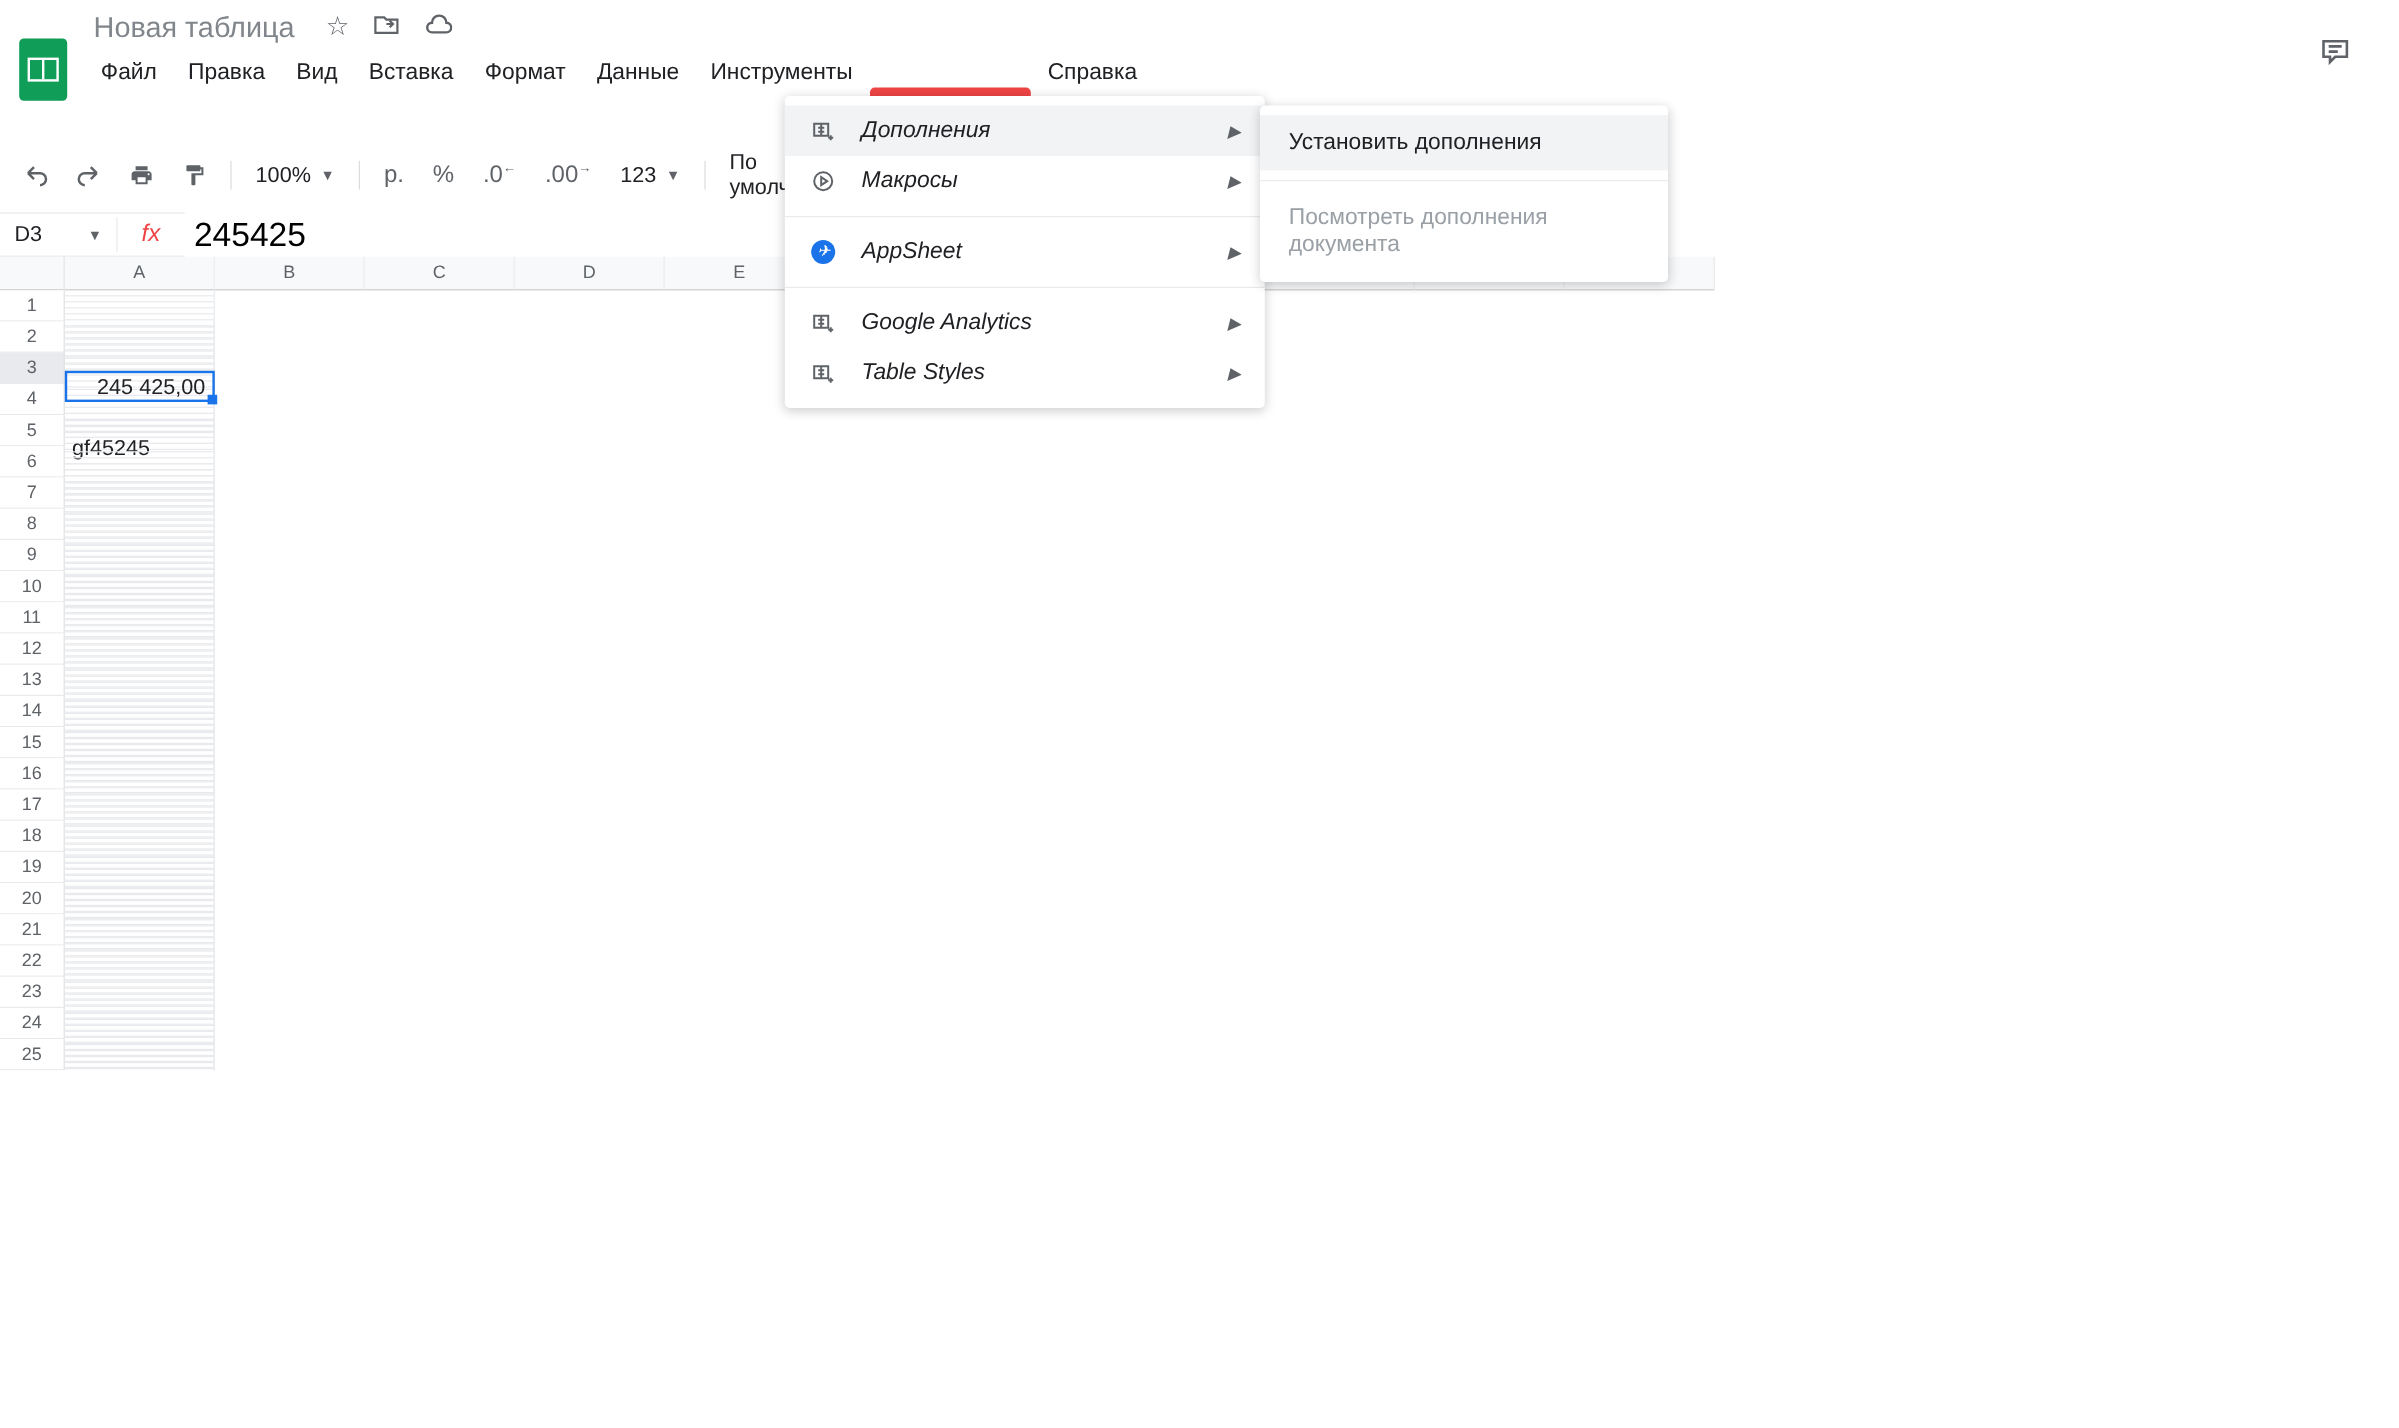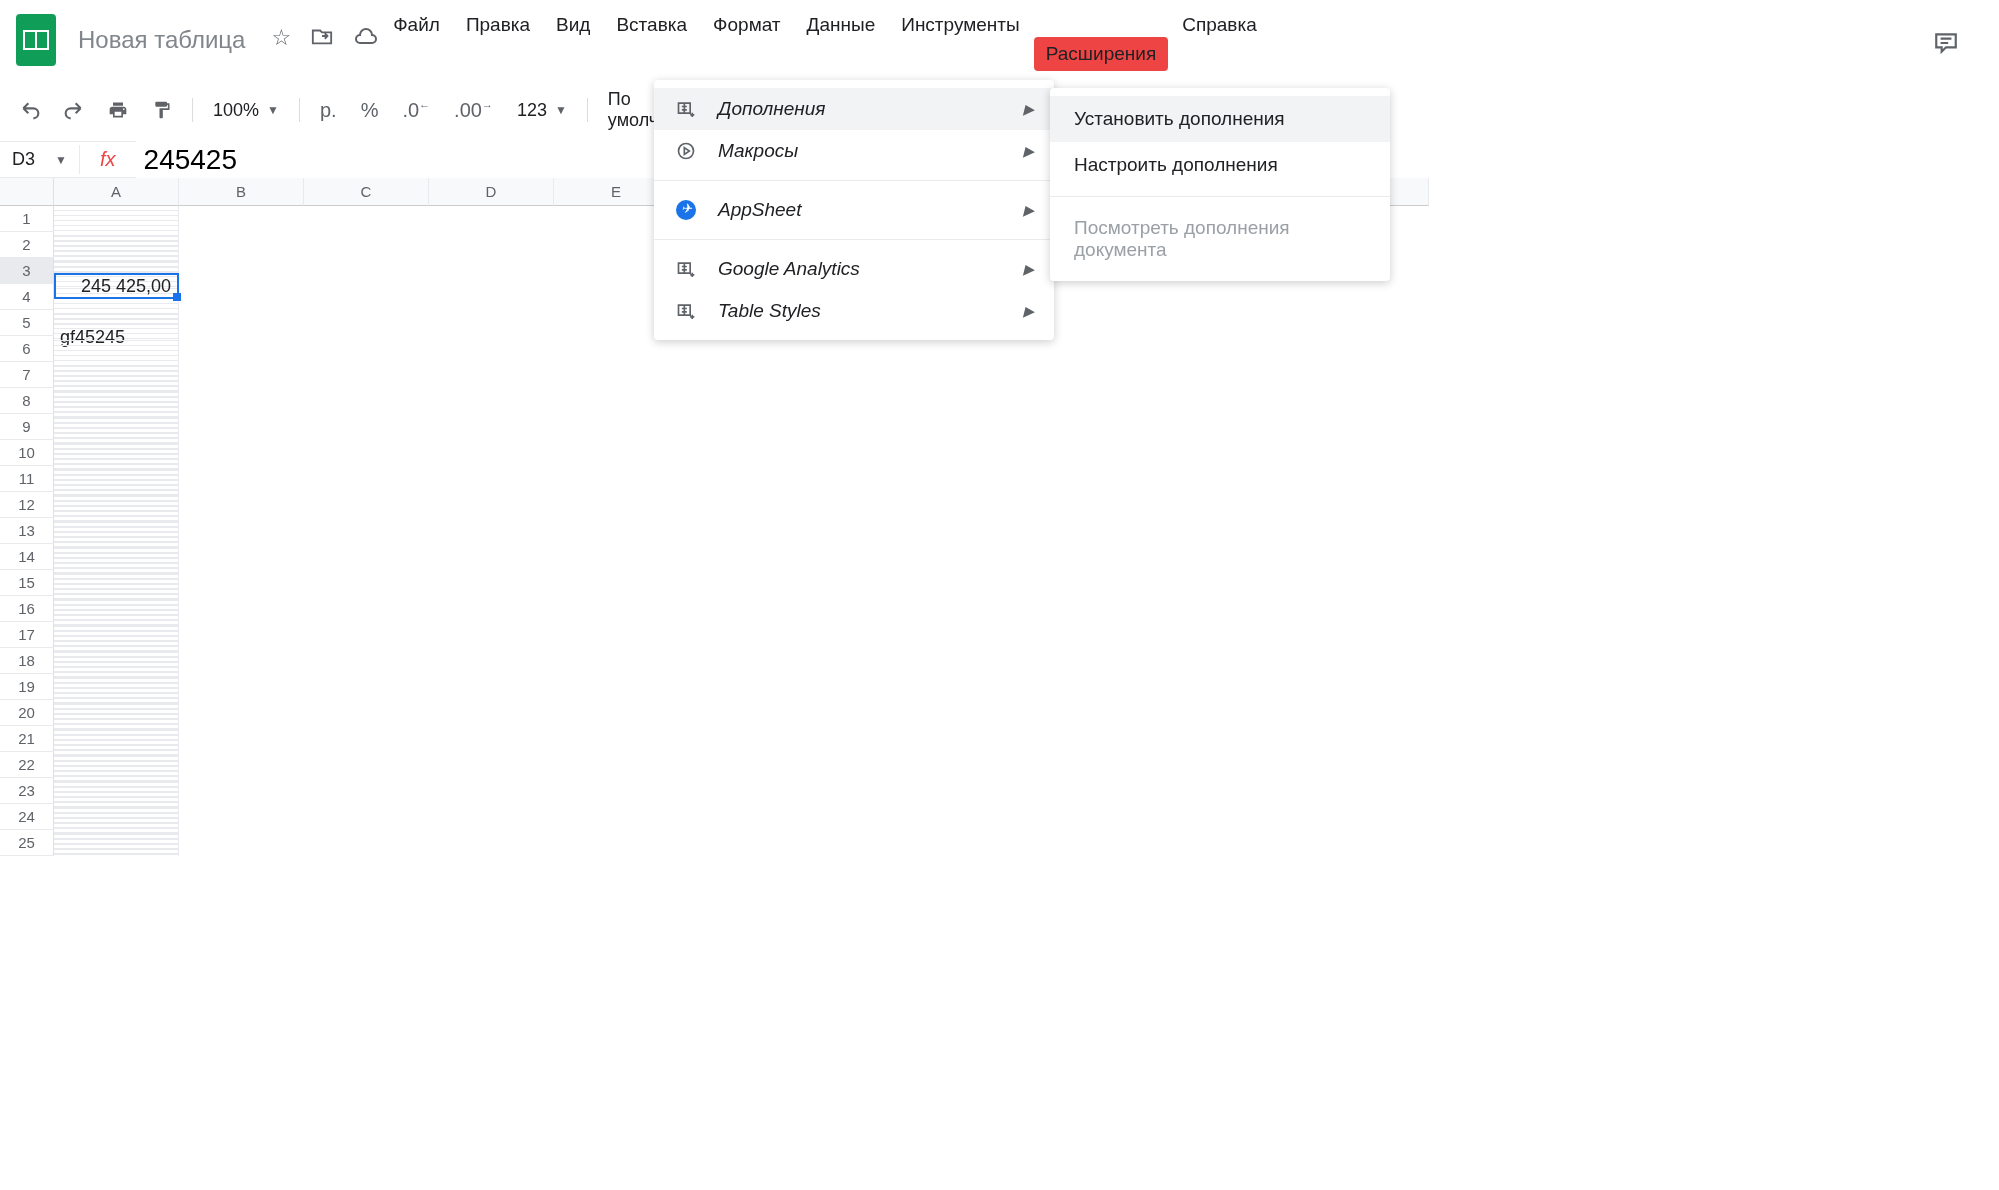--- a/index.html
+++ b/index.html
@@ -2,41 +2,41 @@
 <html><head>
 <meta charset="utf-8">
 <style>
 * { margin: 0; padding: 0; box-sizing: border-box; }
 body { font-family: Arial, sans-serif; background: #fff; color: #202124; overflow: hidden; }
 
 .header { display: flex; align-items: center; padding: 8px 16px; gap: 16px; }
 .logo { width: 40px; height: 52px; background: #0f9d58; border-radius: 4px; position: relative; display: flex; align-items: center; justify-content: center; }
 .logo::before { content: ''; position: absolute; width: 22px; height: 16px; border: 2px solid #fff; }
 .logo::after { content: ''; position: absolute; width: 2px; height: 16px; background: #fff; }
-.title-area { flex: 1; display: flex; flex-direction: row; gap: 4px; }
+.title-area { flex: 1; display: flex; flex-direction: column; gap: 4px; }
 .title-row { display: flex; align-items: center; gap: 20px; }
 .doc-title { font-size: 24px; color: #80868b; padding: 2px 6px; }
 .title-icons { display: flex; gap: 20px; }
 .title-icons span { font-size: 22px; color: #5f6368; cursor: pointer; }
 
 .menubar { display: flex; gap: 2px; padding-left: 0; }
 .menu-item { padding: 6px 12px; font-size: 19px; color: #202124; cursor: pointer; border-radius: 4px; }
 .menu-item.active { background: #ef4444; margin-top: 29px; }
 .last-mod { font-size: 19px; color: #5f6368; text-decoration: underline; cursor: pointer; margin-left: 12px; padding: 6px 0; }
 
 .comment-icon { position: absolute; right: 40px; top: 30px; font-size: 26px; color: #5f6368; }
 
 .toolbar { display: flex; align-items: center; padding: 6px 12px; gap: 8px; border-bottom: 1px solid #e8eaed; }
 .toolbar-btn { padding: 6px 8px; cursor: pointer; color: #5f6368; font-size: 20px; display: flex; align-items: center; }
 .toolbar-sep { width: 1px; height: 24px; background: #dadce0; margin: 0 4px; }
 .toolbar-dropdown { display: flex; align-items: center; gap: 8px; padding: 4px 8px; cursor: pointer; font-size: 18px; }
 .caret { font-size: 12px; color: #5f6368; }
 
 .formula-bar { display: flex; align-items: center; border-bottom: 1px solid #e8eaed; height: 36px; }
-.name-box { width: 80px; padding: 4px 12px; font-size: 18px; border-right: 1px solid #e8eaed; display: flex; align-items: center; justify-content: space-between; }
+.name-box { width: 98px; padding: 4px 12px; font-size: 18px; border-right: 1px solid #e8eaed; display: flex; align-items: center; justify-content: space-between; }
 .fx { padding: 4px 20px; font-style: italic; color: #ef4444; font-size: 20px; }
 .formula-input { flex: 1; padding: 4px 8px; font-size: 28px; border: none; outline: none; }
 
 .sheet { display: flex; }
 .row-headers { display: flex; flex-direction: column; }
 .corner { width: 54px; height: 28px; background: #f8f9fa; border-right: 1px solid #e0e0e0; border-bottom: 1px solid #ccc; }
 .row-header { width: 54px; height: 26px; background: #fff; border-right: 1px solid #e0e0e0; border-bottom: 1px solid #e8eaed; display: flex; align-items: center; justify-content: center; font-size: 15px; color: #5f6368; }
 .row-header.selected { background: #e8eaed; }
 .grid { flex: 1; position: relative; }
 .col-headers { display: flex; height: 28px; }
@@ -588,20 +588,17 @@
     </span>
     <span class="menu-row-text">Table Styles</span>
     <span class="menu-row-arrow">▶</span>
   </div>
 </div>
 
 <div class="dropdown-menu menu2">
   <div class="menu-row highlighted">
     <span class="menu-row-text">Установить дополнения</span>
   </div>
-  <div class="menu-row">
-    <span class="menu-row-text">Настроить дополнения</span>
-  </div>
   <div class="menu-sep"></div>
   <div class="menu-row disabled">
     <span class="menagrowsi menu-row-text">Посмотреть дополнения документа</span>
   </div>
 </div>
 
 </body></html>

